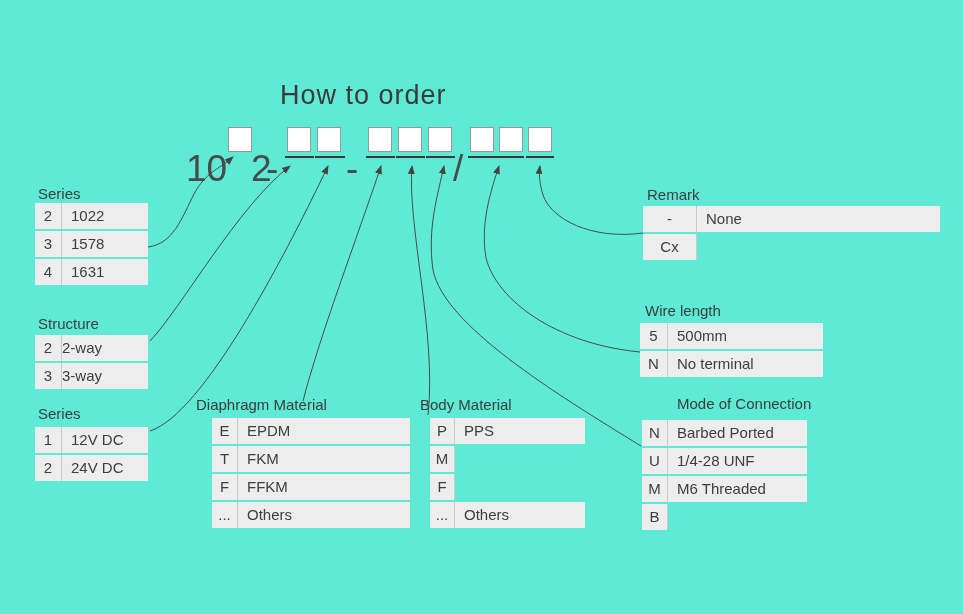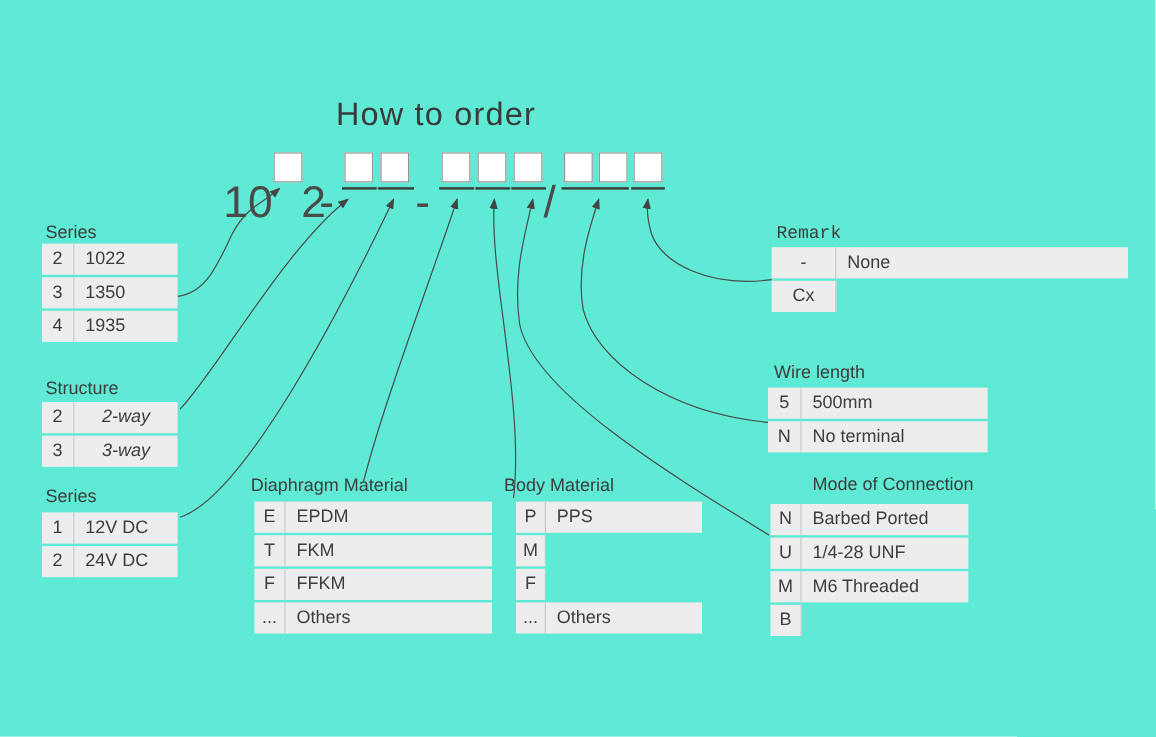--- a/index.html
+++ b/index.html
@@ -50,21 +50,21 @@
   .tbl{position:absolute;box-sizing:border-box;}
   .tbl .row{display:flex;height:26px;margin-bottom:2px;font-size:15px;line-height:26px;}
   .tbl .k{
     background:var(--cell-bg);text-align:center;
     border-right:1px solid #c9c9c9;box-sizing:border-box;flex:none;
   }
   .tbl .v{
     background:var(--cell-bg);flex:1;padding-left:9px;box-sizing:border-box;
     white-space:nowrap;overflow:hidden;
   }
-  .tbl.center .v{text-align:center;padding-left:0;font-style:italic;}
+  .tbl.center .v{text-align:left;padding-left:0;}
 </style>
 </head>
 <body>
 
 <div class="canvas">
 
   <div class="page-title">How to order</div>
 
   <div>
     <span class="code-text t-prefix">10</span>
@@ -109,25 +109,25 @@
 
   <div id="tables-layer">
       <div class="tbl-title" style="left: 38px; top: 186px;">Series</div>
       <div class="tbl" style="left: 35px; top: 203px; width: 113px;">
         <div class="row">
           <span class="k" style="width: 27px;">2</span>
           <span class="v">1022</span>
         </div>
         <div class="row">
           <span class="k" style="width: 27px;">3</span>
-          <span class="v">1350</span>
+          <span class="v">1578</span>
         </div>
         <div class="row">
           <span class="k" style="width: 27px;">4</span>
-          <span class="v">1935</span>
+          <span class="v">1631</span>
         </div>
       </div>
       <div class="tbl-title" style="left: 38px; top: 316px;">Structure</div>
       <div class="tbl center" style="left: 35px; top: 335px; width: 113px;">
         <div class="row">
           <span class="k" style="width: 27px;">2</span>
           <span class="v">2-way</span>
         </div>
         <div class="row">
           <span class="k" style="width: 27px;">3</span>
@@ -138,21 +138,21 @@
       <div class="tbl" style="left: 35px; top: 427px; width: 113px;">
         <div class="row">
           <span class="k" style="width: 27px;">1</span>
           <span class="v">12V DC</span>
         </div>
         <div class="row">
           <span class="k" style="width: 27px;">2</span>
           <span class="v">24V DC</span>
         </div>
       </div>
-      <div class="tbl-title" style="left: 209px; top: 397px;">Diaphragm Material</div>
+      <div class="tbl-title" style="left: 196px; top: 397px;">Diaphragm Material</div>
       <div class="tbl" style="left: 212px; top: 418px; width: 198px;">
         <div class="row">
           <span class="k" style="width: 26px;">E</span>
           <span class="v">EPDM</span>
         </div>
         <div class="row">
           <span class="k" style="width: 26px;">T</span>
           <span class="v">FKM</span>
         </div>
         <div class="row">
@@ -203,21 +203,21 @@
       <div class="tbl" style="left: 640px; top: 323px; width: 183px;">
         <div class="row">
           <span class="k" style="width: 28px;">5</span>
           <span class="v">500mm</span>
         </div>
         <div class="row">
           <span class="k" style="width: 28px;">N</span>
           <span class="v">No terminal</span>
         </div>
       </div>
-      <div class="tbl-title" style="left: 647px; top: 187px; font-family: Liberation Mono, monospace;">Remark</div>
+      <div class="tbl-title" style="left: 647px; top: 187px;">Remark</div>
       <div class="tbl" style="left: 643px; top: 206px; width: 297px;">
         <div class="row">
           <span class="k" style="width: 54px;">-</span>
           <span class="v">None</span>
         </div>
         <div class="row">
           <span class="k" style="width: 54px;">Cx</span>
         </div>
       </div>
     </div>

